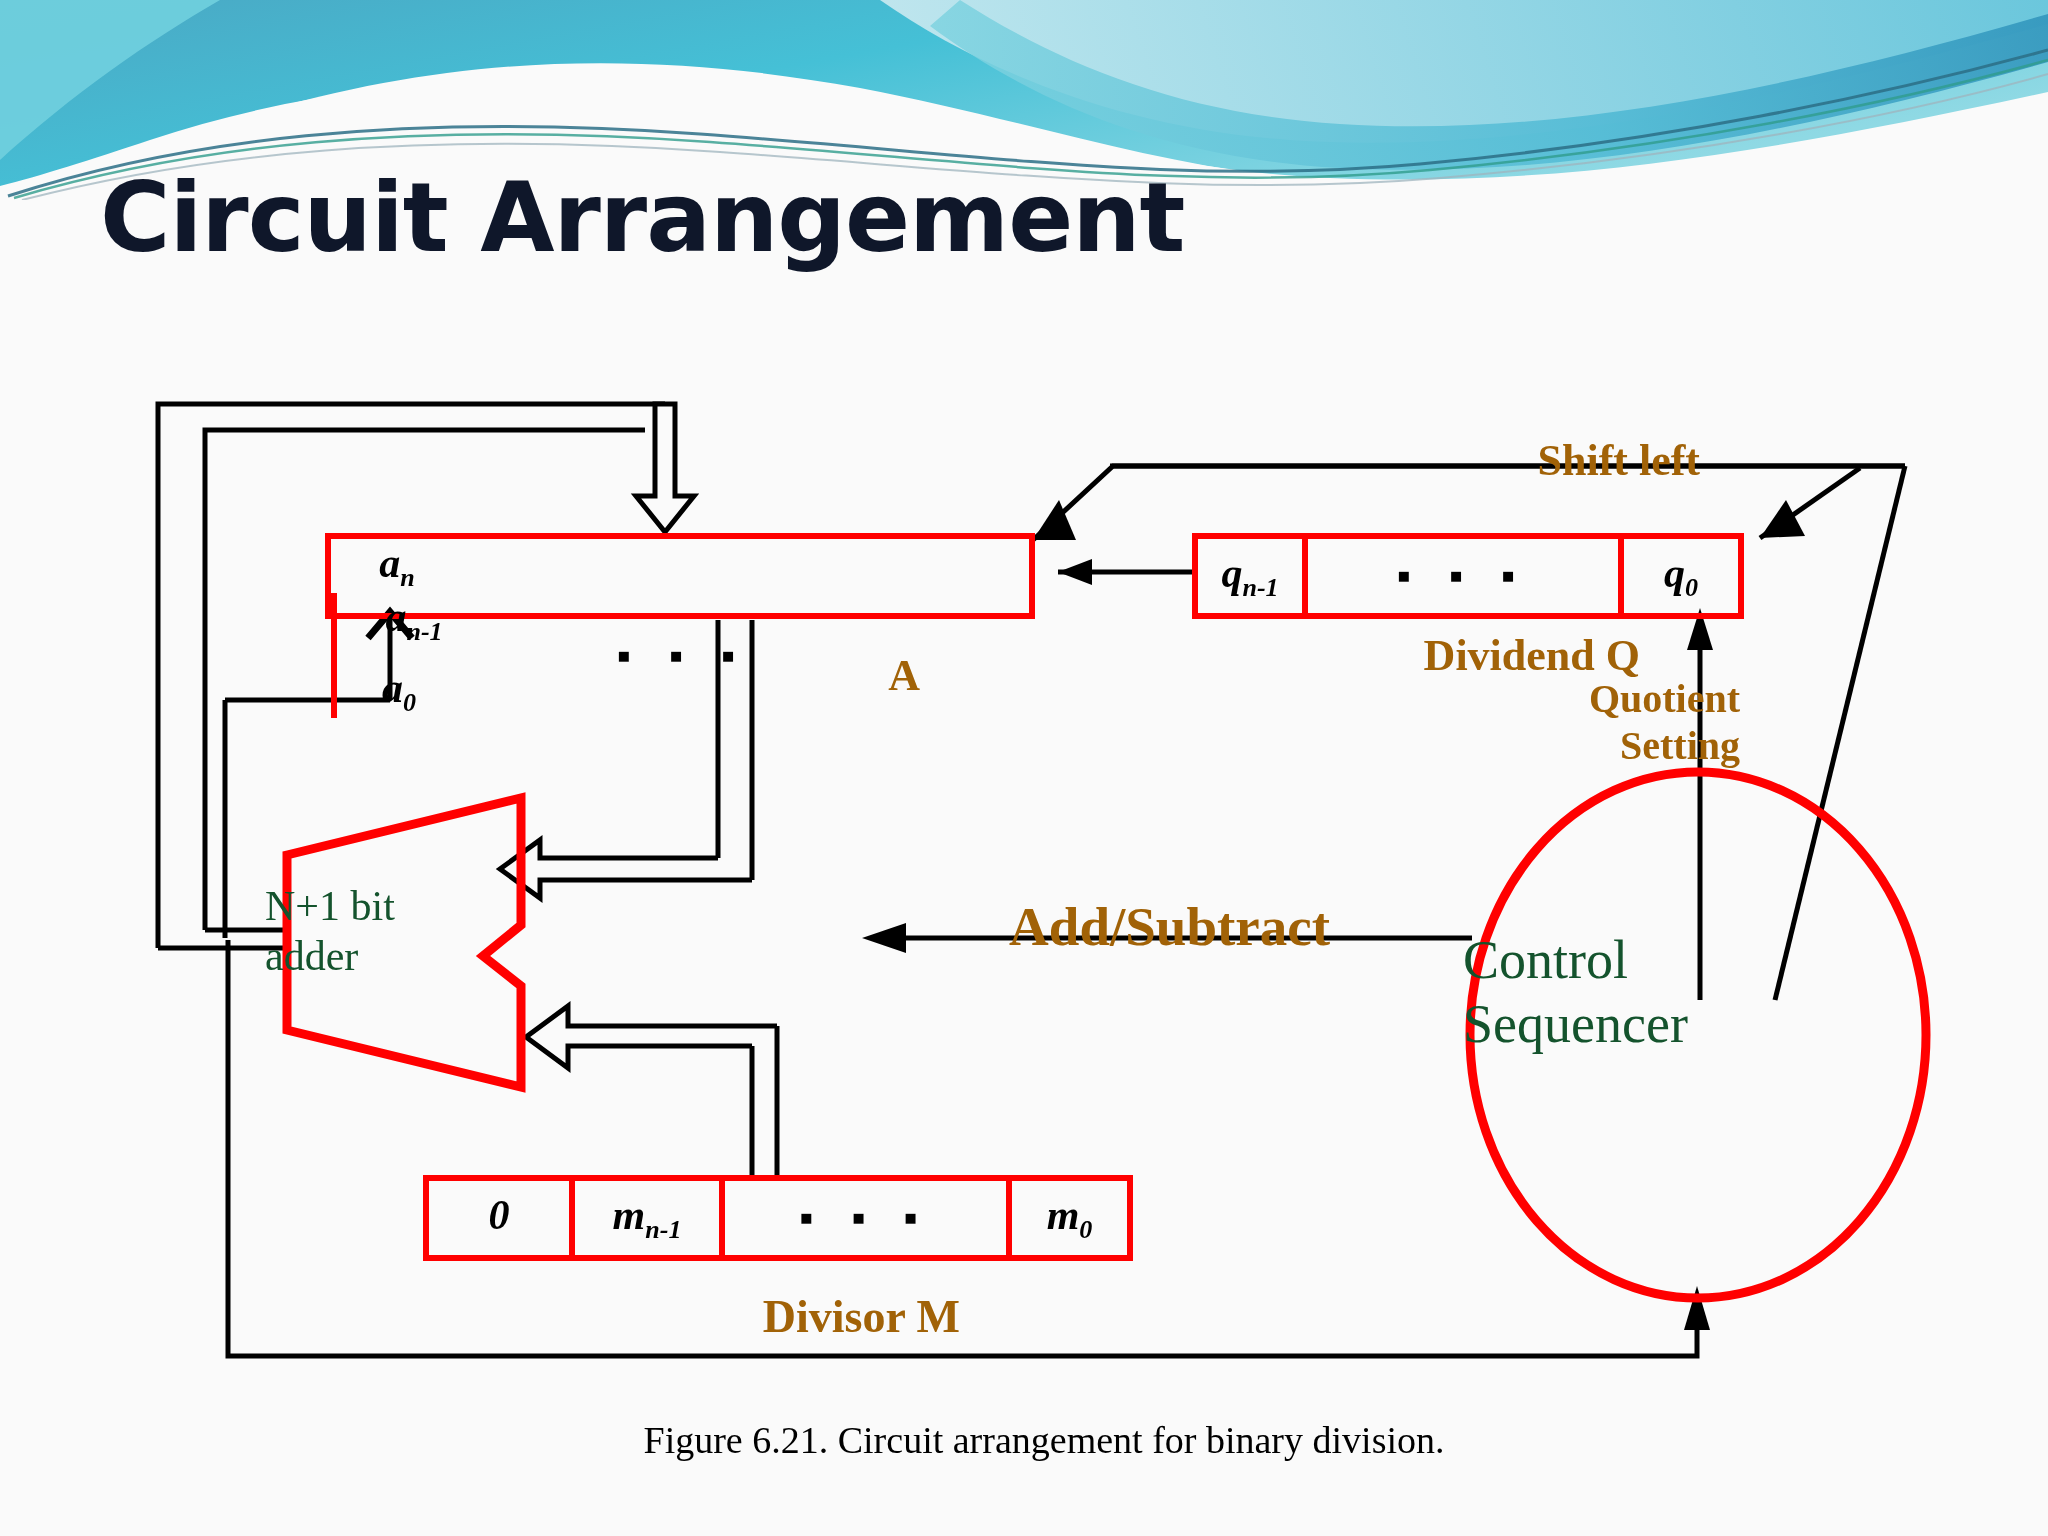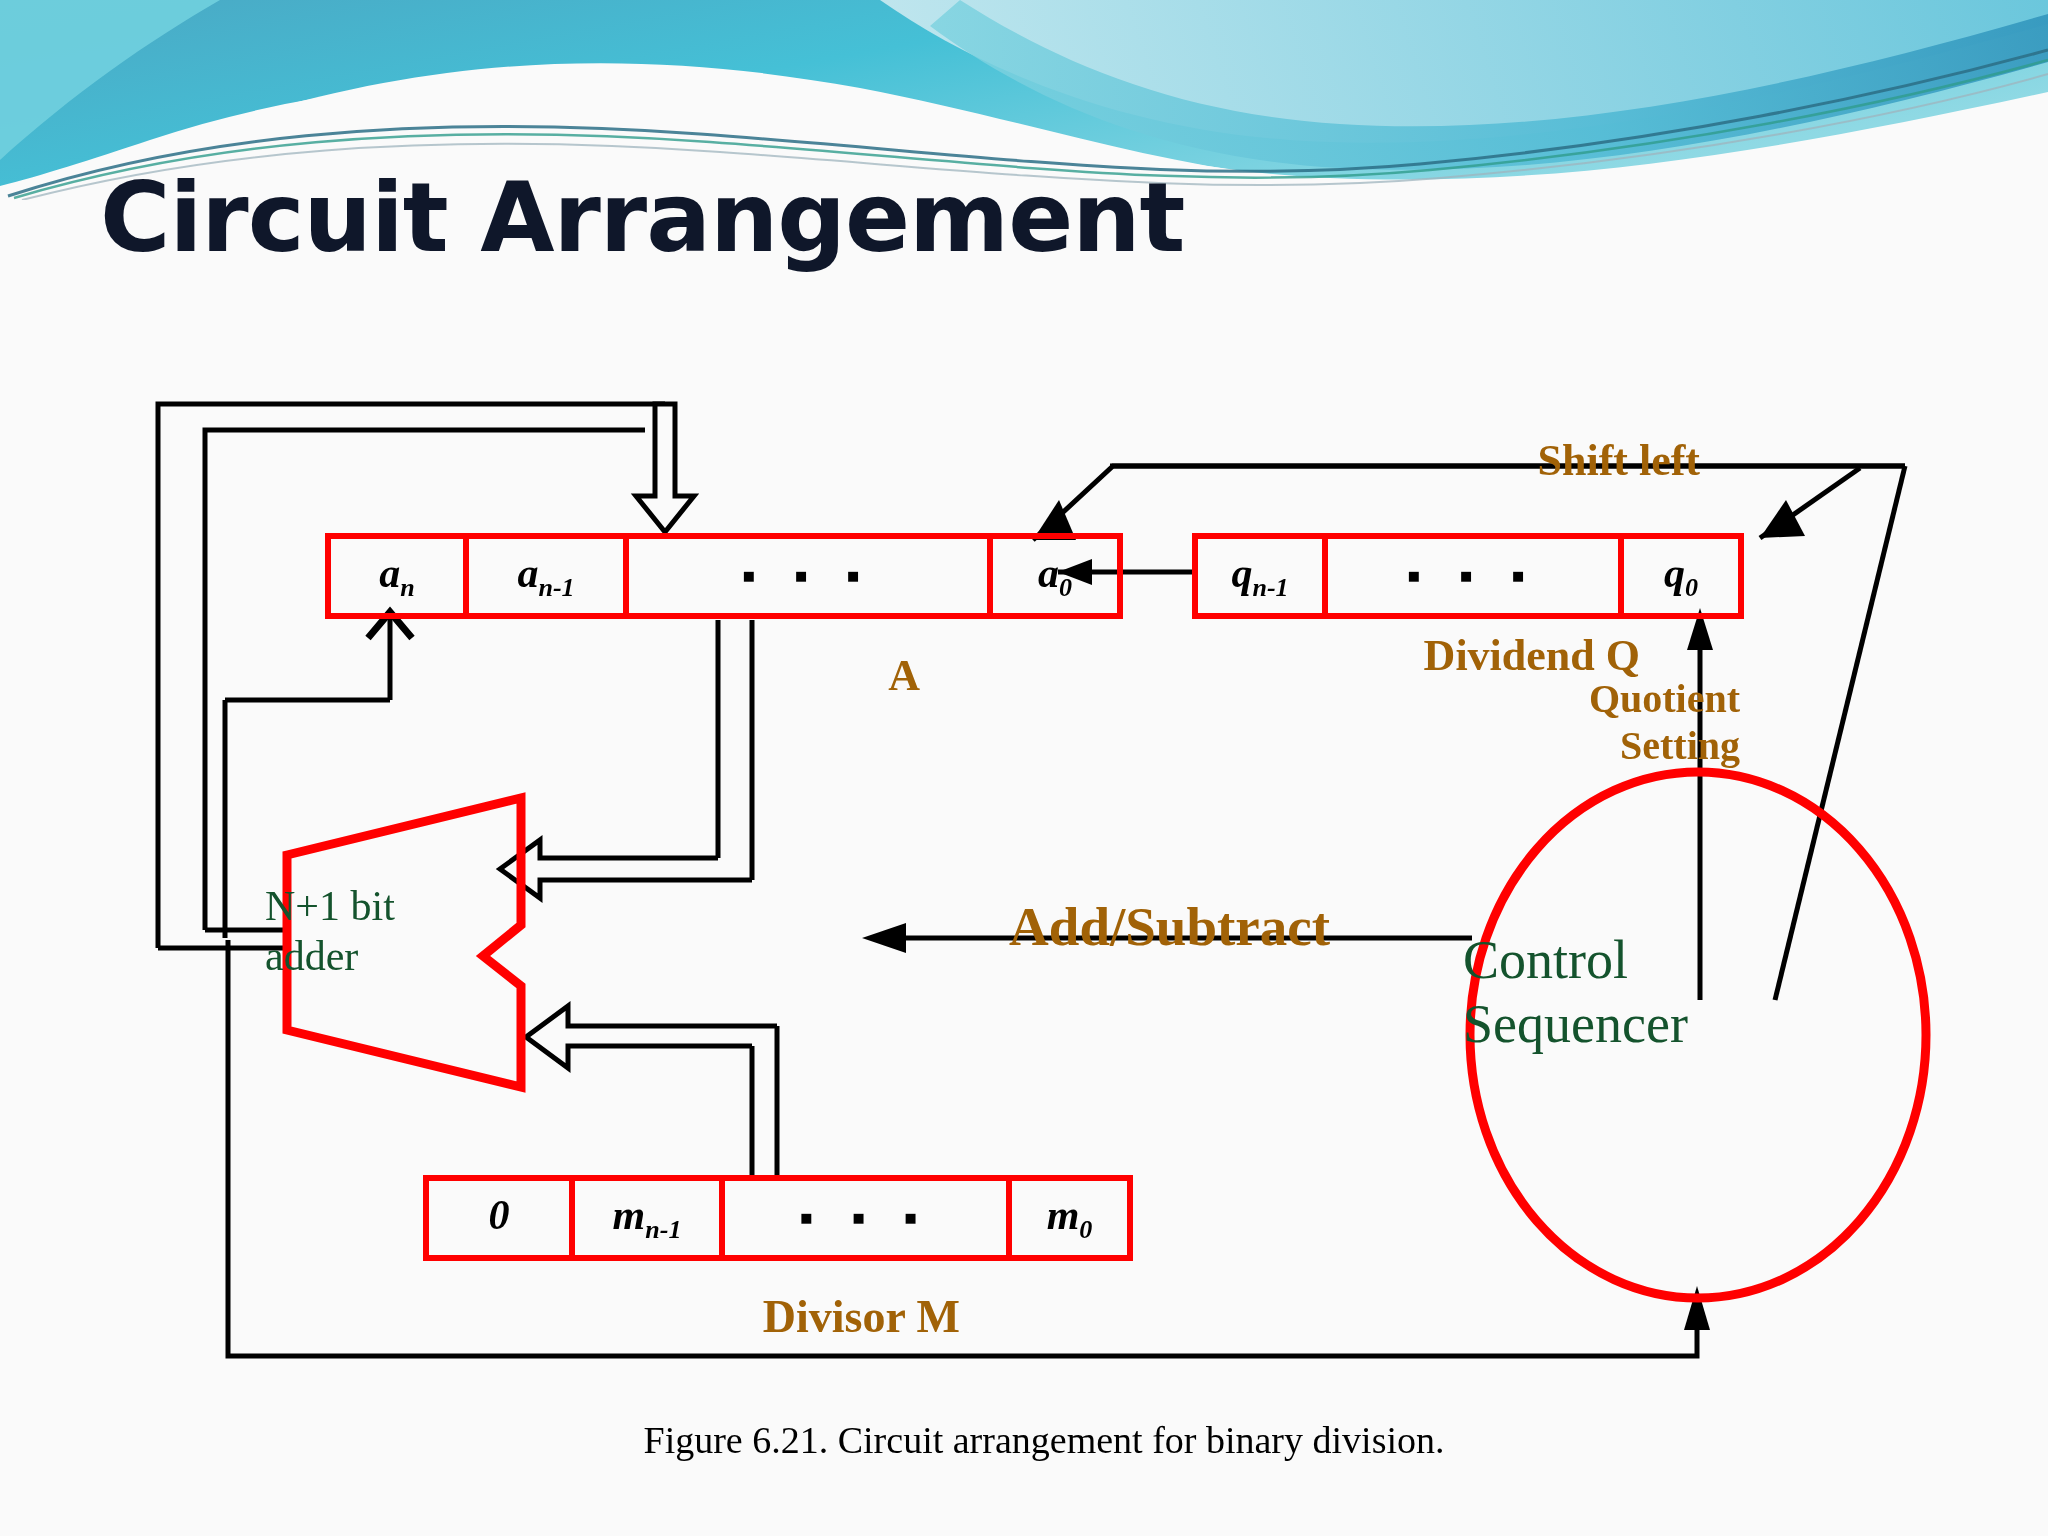--- a/index.html
+++ b/index.html
@@ -212,38 +212,38 @@
     </svg>
     <div class="shape-text" style="left:265px; top:882px; width:250px; font-size:42px;">N+1 bit
 adder</div>
 
     <svg style="position:absolute; left:1463px; top:765px;" width="470" height="540" viewBox="0 0 470 540" xmlns="http://www.w3.org/2000/svg">
       <ellipse cx="235" cy="270" rx="228" ry="263" fill="none" stroke="#ff0000" stroke-width="9"></ellipse>
     </svg>
     <div class="shape-text" style="left:1463px; top:929px; width:470px; font-size:54px;">Control
 Sequencer</div>
 
-    <div class="reg" id="reg-a" style="left:325px; top:533px; width:798px; height:86px;">
+    <div class="reg" id="reg-a" style="left:325px; top:533px; width:710px; height:86px;flex-direction:column;">
       <div class="cell" style="width:132px;">
         <span><i>a</i><sub>n</sub></span>
       </div>
       <div class="cell" style="width:160px;">
         <span><i>a</i><sub>n-1</sub></span>
       </div>
       <div class="cell" style="flex:1;">
         <span class="dots">▪ ▪ ▪</span>
       </div>
       <div class="cell" style="width:130px;">
         <span><i>a</i><sub>0</sub></span>
       </div>
     </div>
     <div class="lbl" style="left:820px; top:650px; width:100px; font-size:44px;">A</div>
 
     <div class="reg" id="reg-q" style="left:1192px; top:533px; width:552px; height:86px;">
-      <div class="cell" style="width:124px;border-radius:8px;">
+      <div class="cell" style="width:104px;border-radius:8px;">
         <span><i>q</i><sub>n-1</sub></span>
       </div>
       <div class="cell" style="flex:1;">
         <span class="dots">▪ ▪ ▪</span>
       </div>
       <div class="cell" style="width:120px;">
         <span><i>q</i><sub>0</sub></span>
       </div>
     </div>
     <div class="lbl" style="left:1300px; top:630px; width:340px; font-size:44px;">Dividend Q</div>

